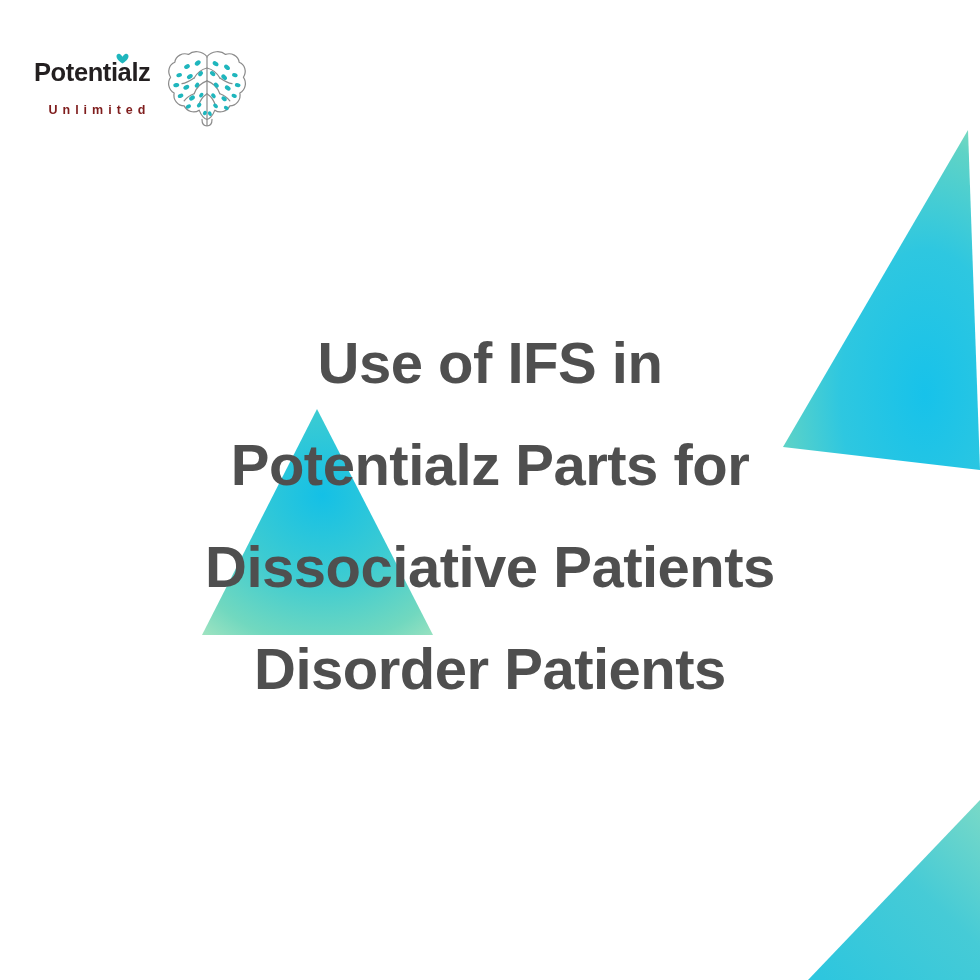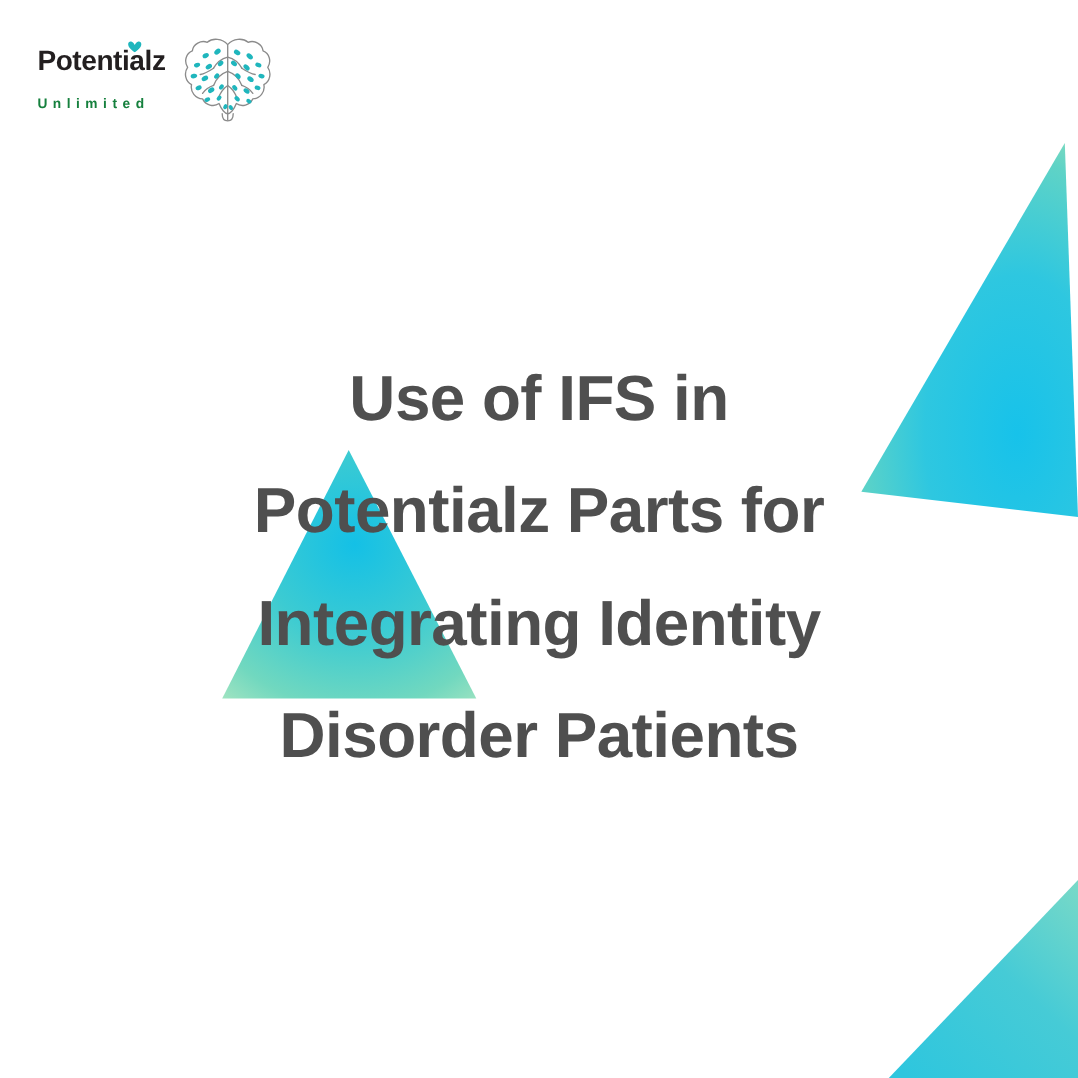--- a/index.html
+++ b/index.html
@@ -24,21 +24,21 @@
     inset: 0;
     width: 980px;
     height: 980px;
     pointer-events: none;
   }
 
   
   #logo {
     position: absolute;
     left: 34px;
-    top: 32px;
+    top: 48px;
     display: flex;
     align-items: center;
     gap: 14px;
     z-index: 5;
   }
   #logo-wordmark {
     display: flex;
     flex-direction: column;
     justify-content: center;
     line-height: 1;
@@ -53,23 +53,24 @@
     font-size: 25.5px;
     letter-spacing: -0.4px;
     color: #231f20;
     white-space: nowrap;
   }
   .logo-sub {
     font-family: "Liberation Sans", sans-serif;
     font-weight: bold;
     font-size: 12.5px;
     letter-spacing: 5.0px;
-    color: #15803d;
+    color: #7f1d1d;
     margin-top: 19px;
     white-space: nowrap;
+    text-align: right;
   }
   #logo-leaf {
     position: absolute;
     left: 82px;
     top: -7px;
     width: 13px;
     height: 11px;
   }
   #logo-brain {
     width: 86px;
@@ -192,17 +193,17 @@
         <ellipse cx="87" cy="84" rx="3.6" ry="2.6" transform="rotate(30 87 84)"></ellipse>
         <ellipse cx="57" cy="91" rx="3.4" ry="2.5" transform="rotate(-60 57 91)"></ellipse>
         <ellipse cx="64" cy="92" rx="3.4" ry="2.5" transform="rotate(60 64 92)"></ellipse>
       </g>
     </svg>
   </div>
 
   <div id="headline">
     <span class="line">Use of IFS in</span>
     <span class="line">Potentialz Parts for</span>
-    <span class="line">Integrating Identity</span>
+    <span class="line">Dissociative Patients</span>
     <span class="line">Disorder Patients</span>
   </div>
 
 </div>
 
 </body></html>

